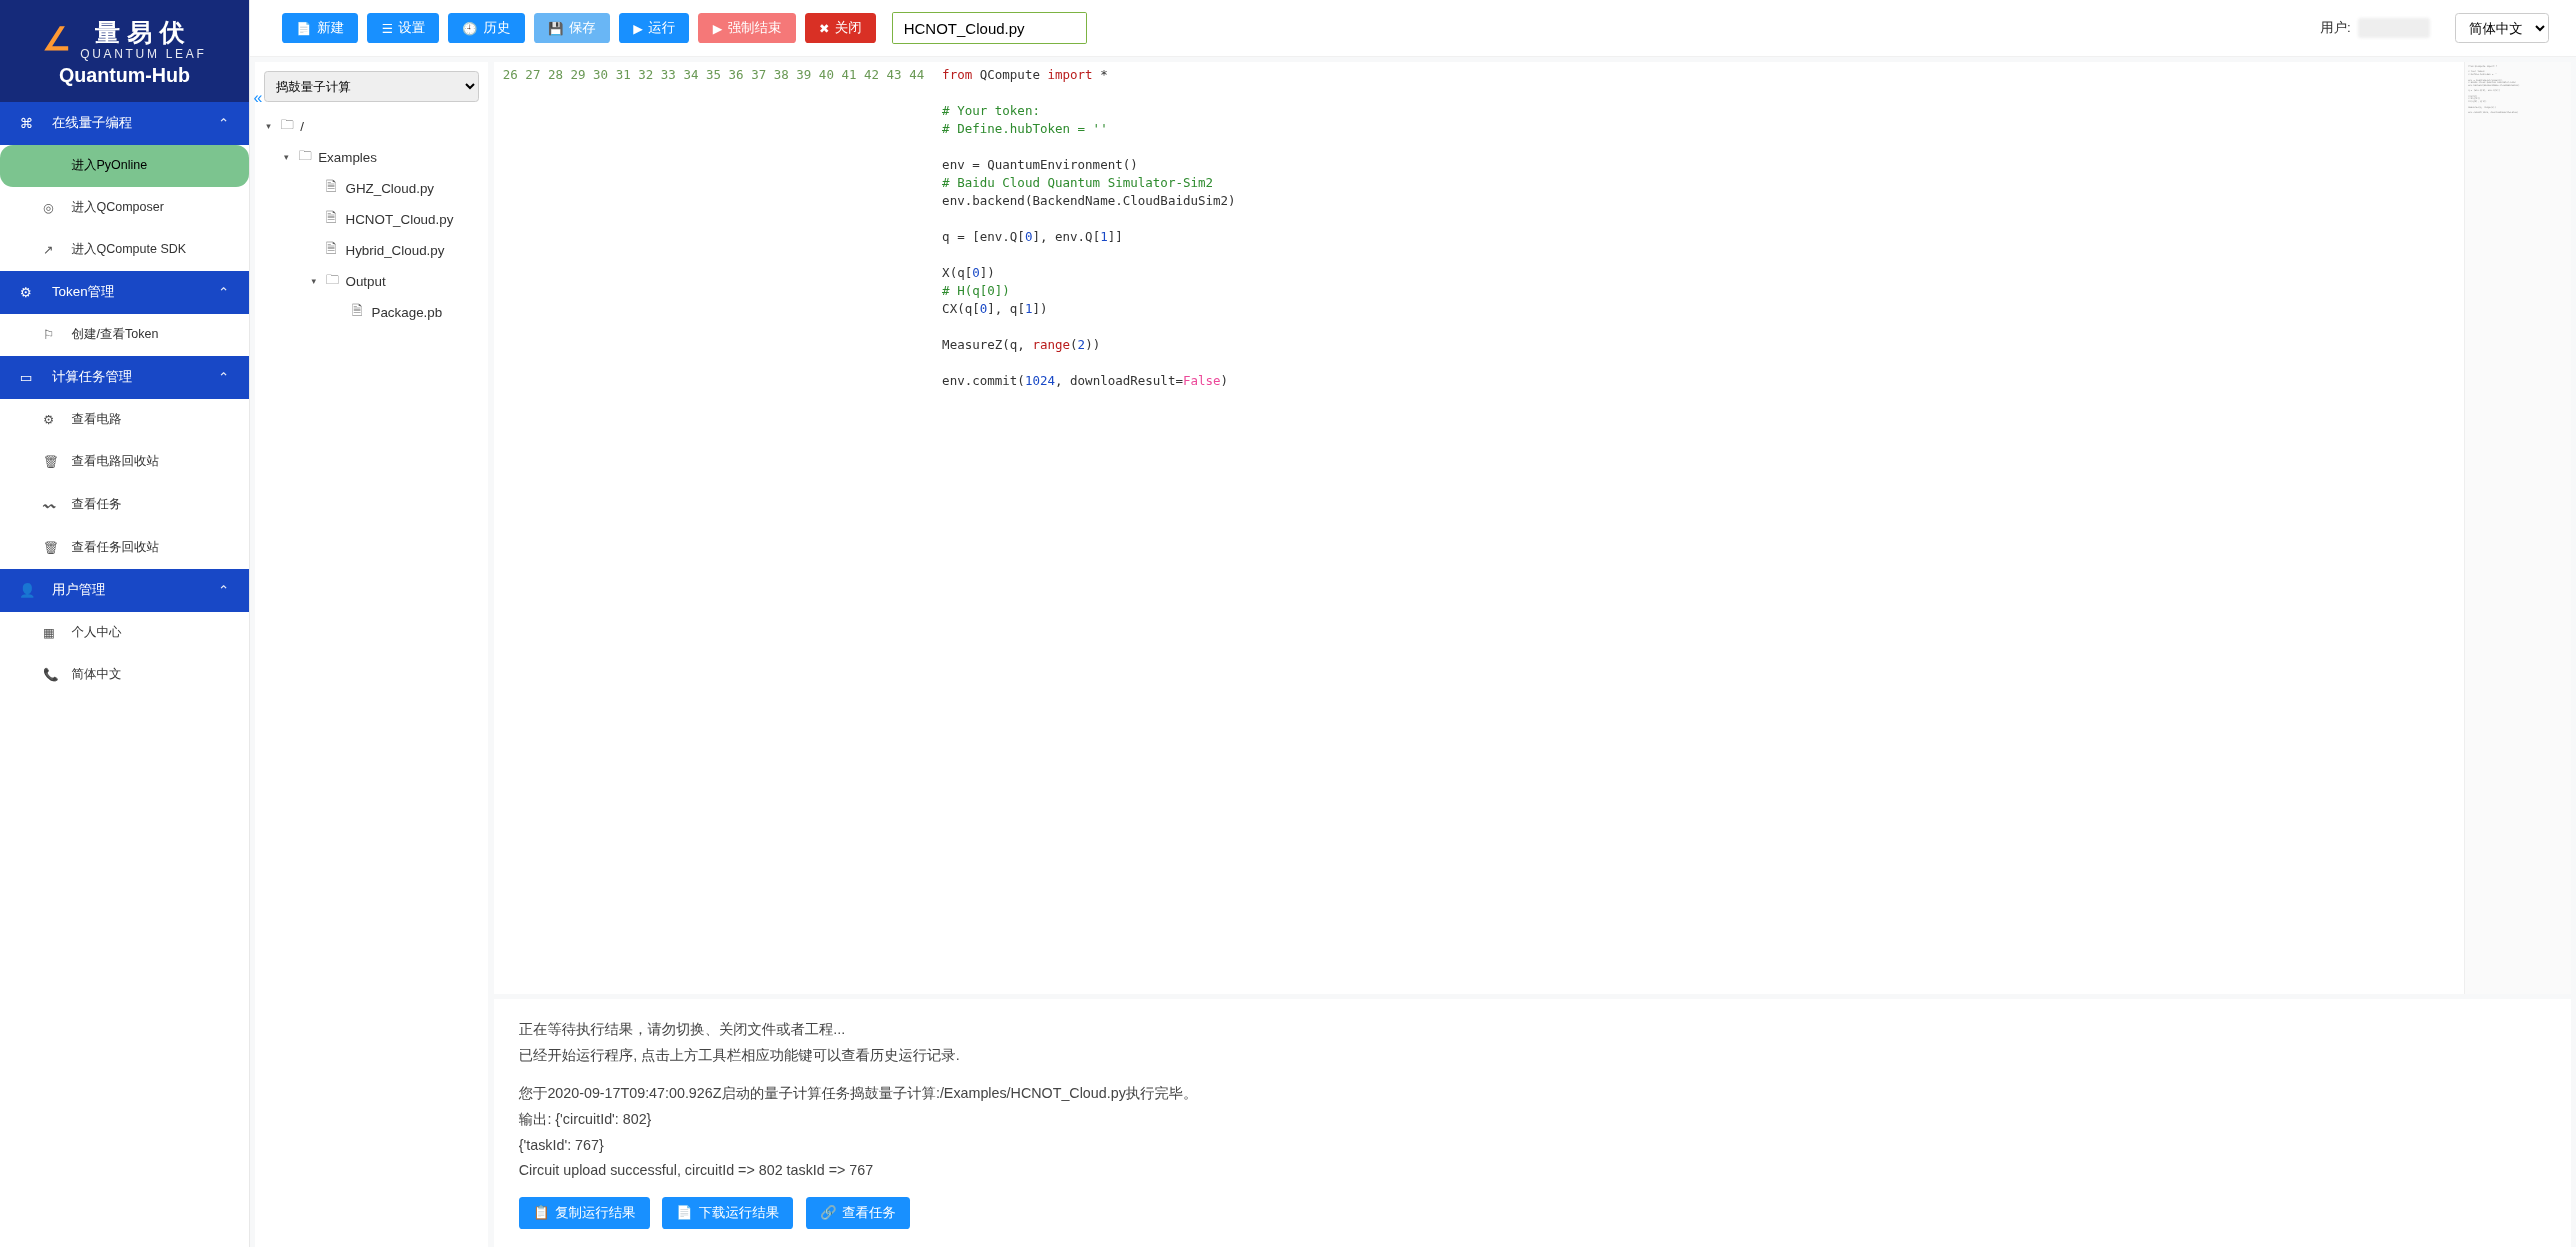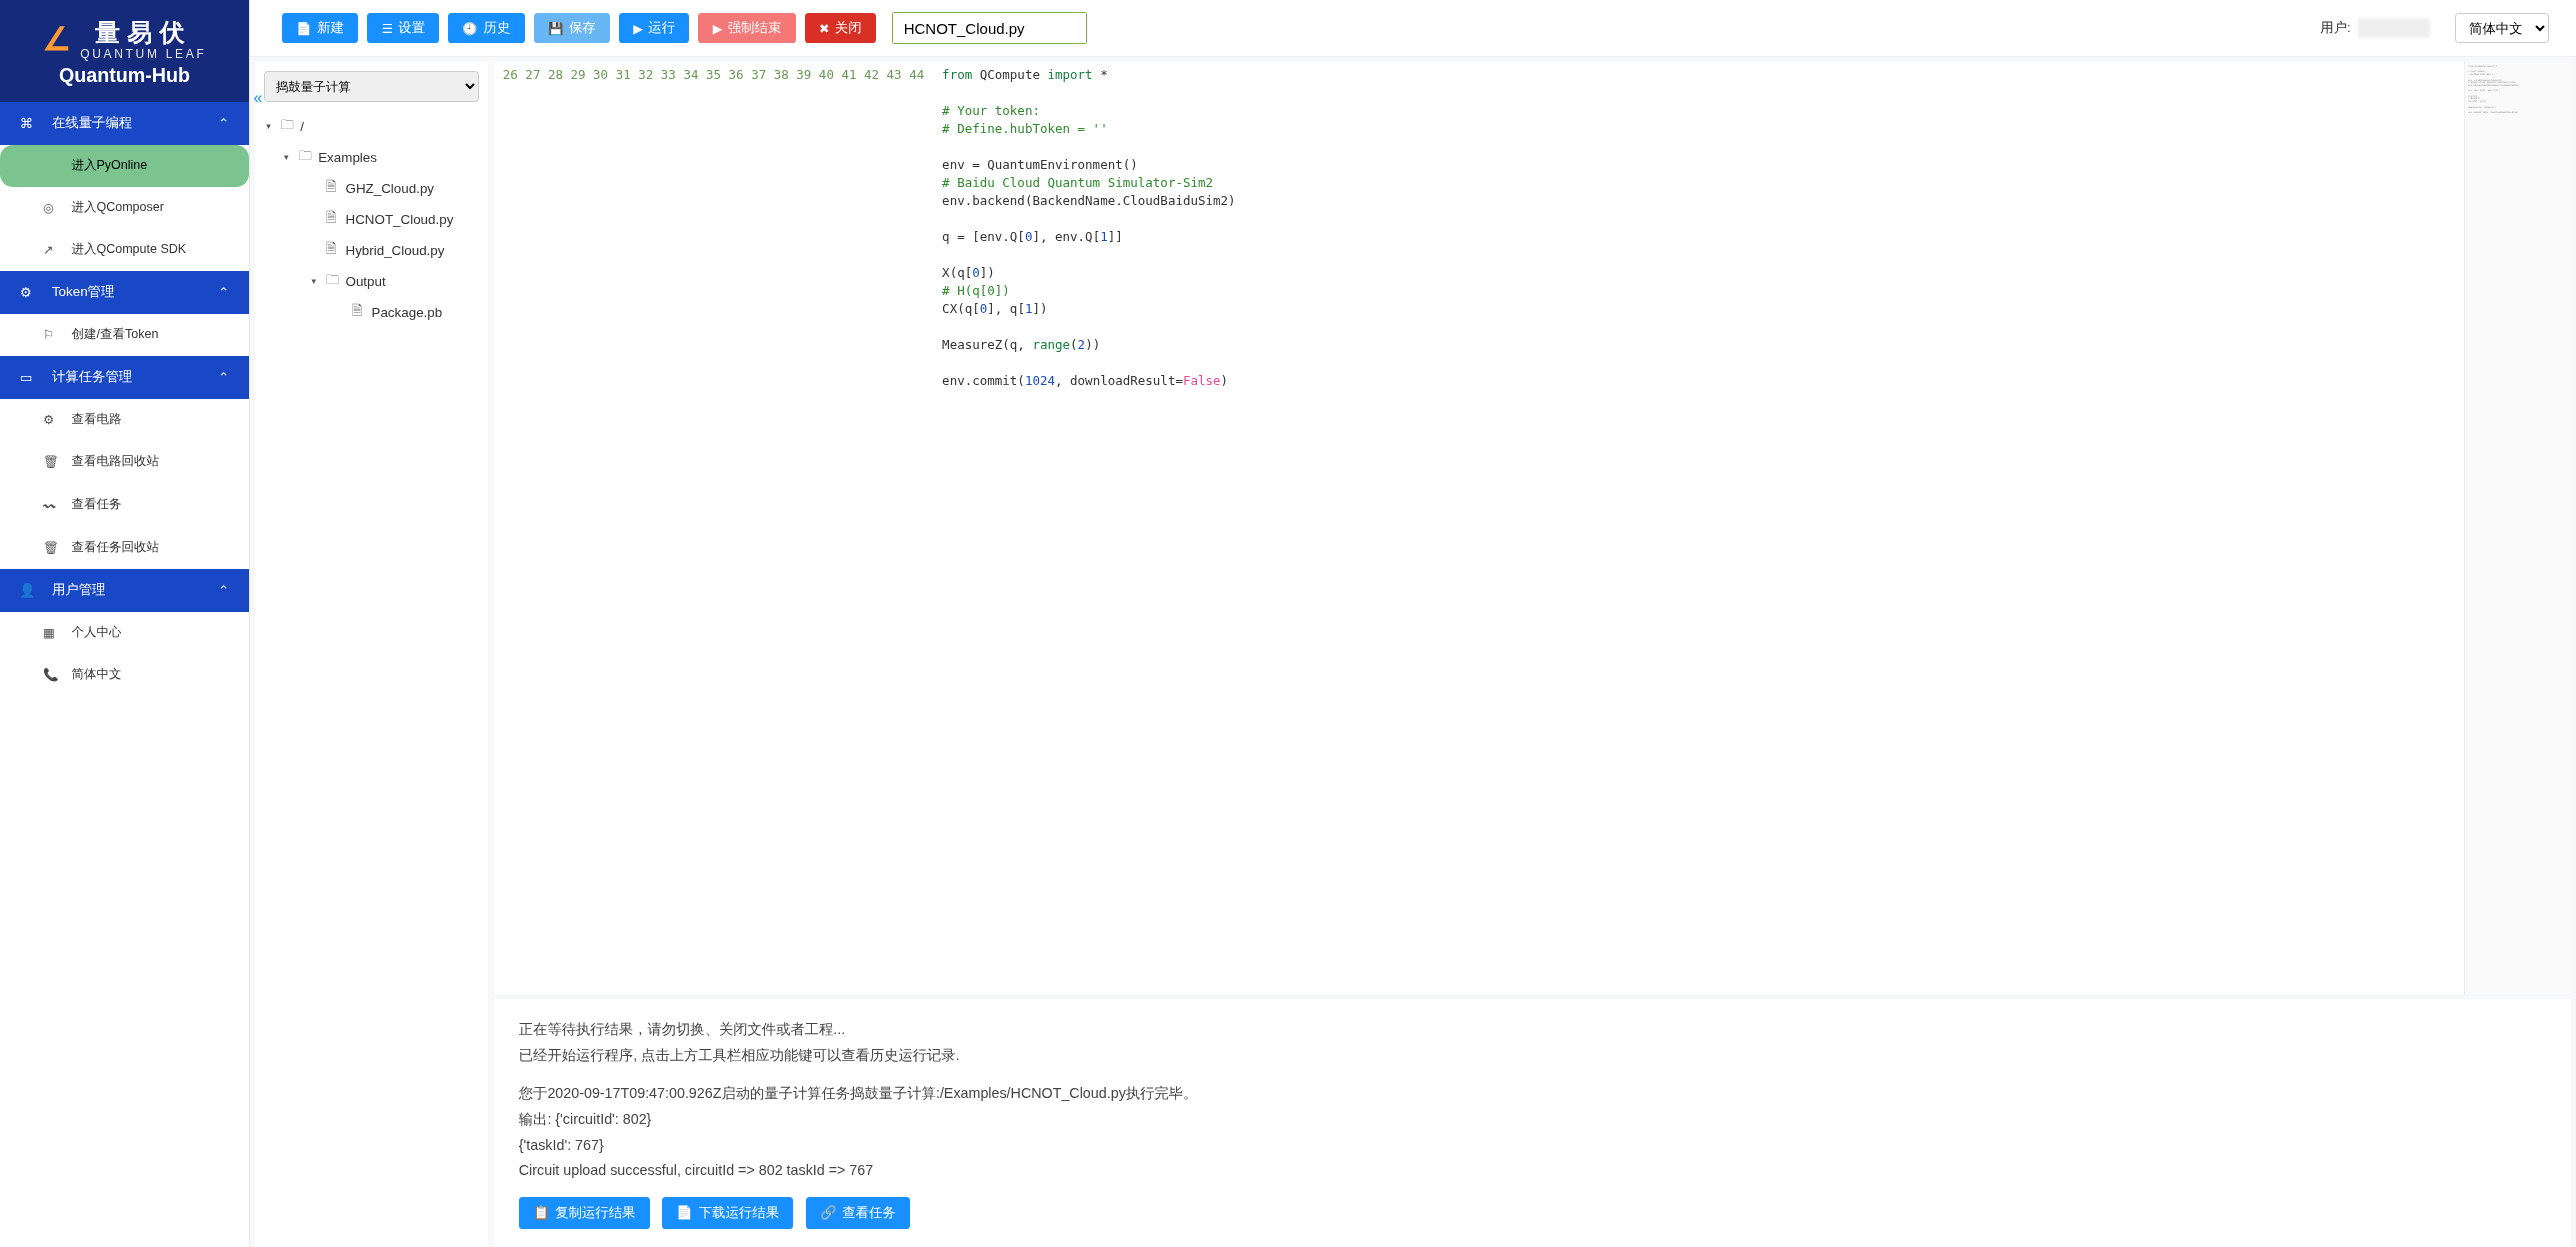--- a/index.html
+++ b/index.html
@@ -49,21 +49,21 @@
 .tree-row .arrow { width: 9px; font-size: 9px; color: #555; }
 .tree-row .fic { width: 14.3px; display: inline-flex; color: #666; }
 .indent-1 { padding-left: 19.7px; }
 .indent-2 { padding-left: 47px; }
 .indent-3 { padding-left: 73px; }
 
 .editor-col { flex: 1; display: flex; flex-direction: column; margin: 5.4px 5.4px 0 5.4px; min-width: 0; }
 .code-wrap { flex: 1; display: flex; background: #fff; position: relative; min-height: 0; overflow: hidden; justify-content: space-between; }
 .gutter { background: #fff; color: #6a9955; text-align: right; padding: 3.6px 12.5px 3.6px 9px; font-family: "Menlo", "Consolas", monospace; font-size: 12.5px; line-height: 18px; user-select: none; }
 .code { flex: 1; padding: 3.6px 5.4px; font-family: "Menlo", "Consolas", monospace; font-size: 12.5px; line-height: 18px; white-space: pre; overflow: auto; }
-.tok-kw { color: #15803d; }
+.tok-kw { color: #b91c1c; }
 .tok-cm { color: #2e8b2e; }
 .tok-num { color: #1848c6; }
 .tok-bool { color: #ec4899; }
 .minimap { width: 107px; background: #fafafa; border-left: 0.9px solid #eee; font-size: 2.2px; line-height: 2.7px; padding: 3.6px; color: #888; overflow: hidden; font-family: monospace; white-space: pre; }
 
 .output-panel { background: #fff; border-top: 5.4px solid #f7f8f9; padding: 18px 25px; font-size: 14.3px; color: #444; line-height: 1.8; }
 .output-actions { display: flex; gap: 12.5px; margin-top: 12.5px; }
 .out-btn { background: #1890ff; color: #fff; border: none; border-radius: 3.6px; padding: 7.2px 14.3px; font-size: 13.4px; display: inline-flex; align-items: center; gap: 5.4px; cursor: pointer; }
 </style>
 </head>

